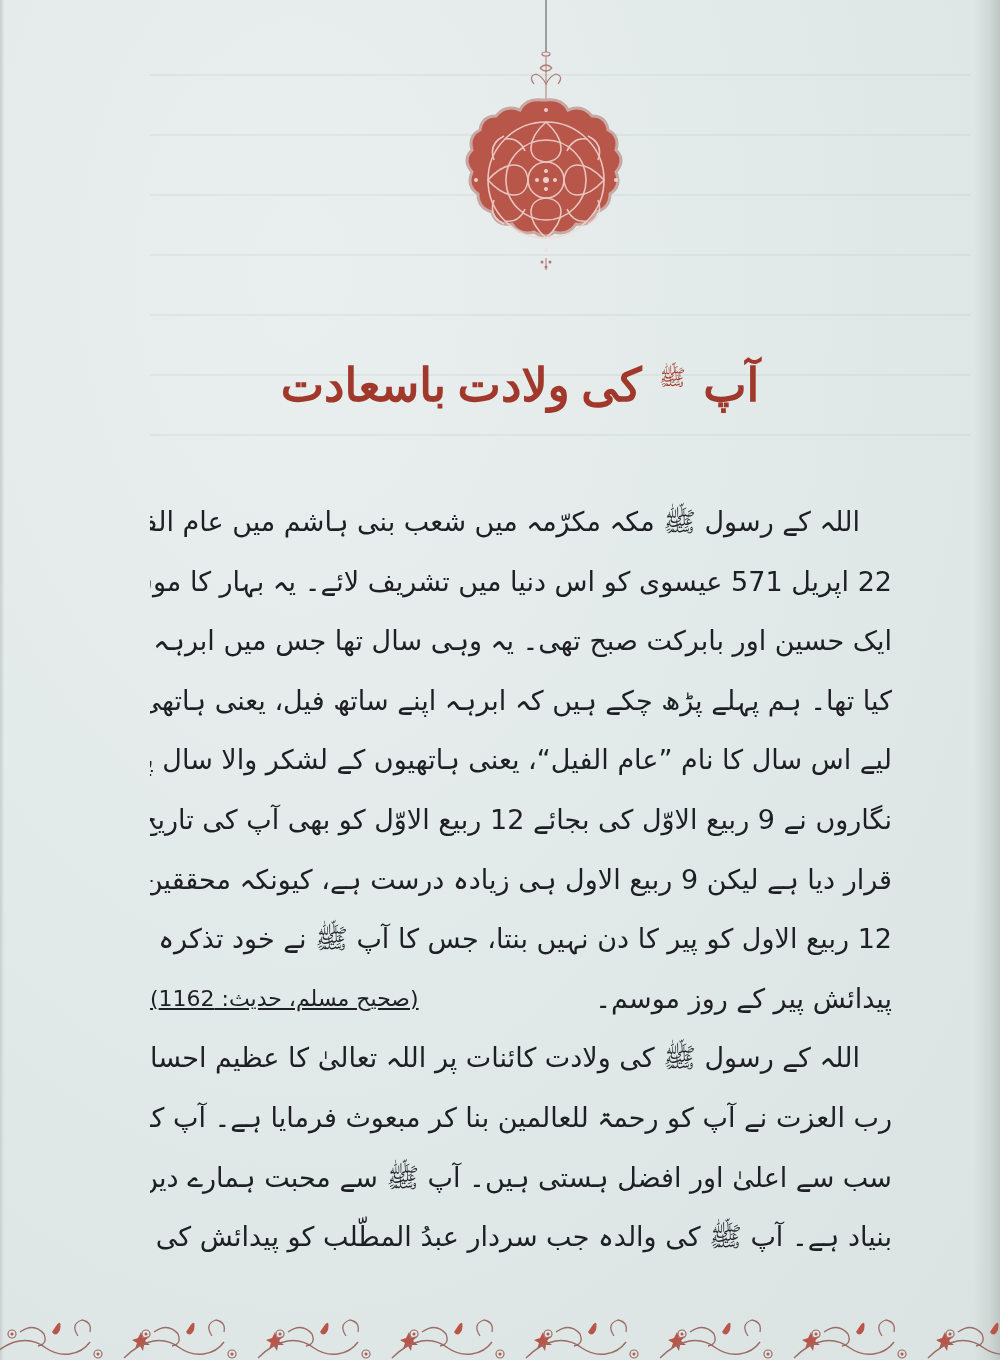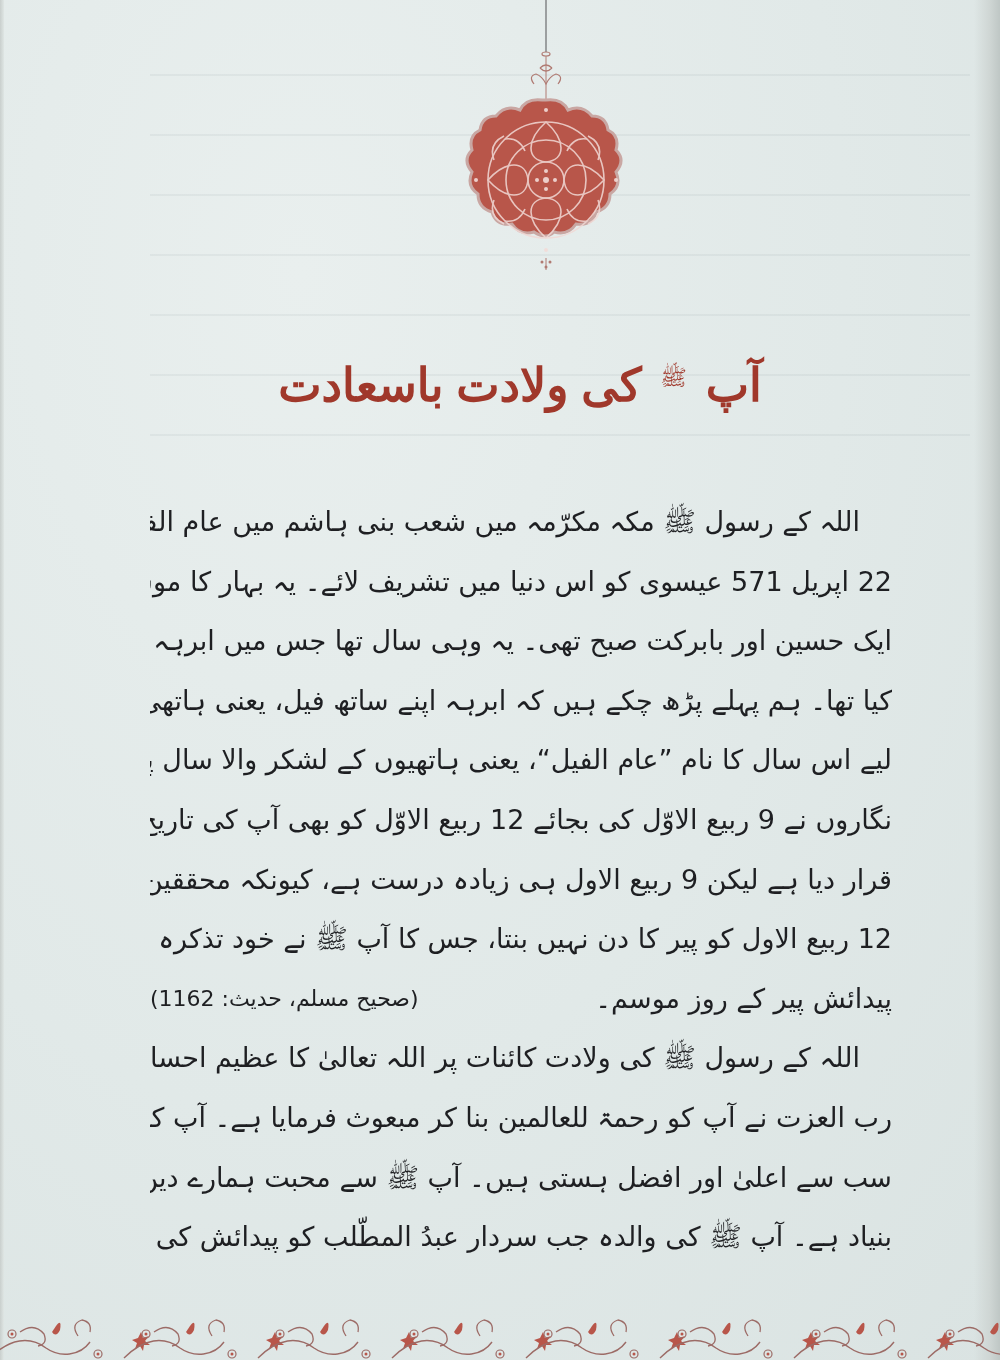--- a/index.html
+++ b/index.html
@@ -45,21 +45,21 @@
 
     
     .title {
       position: absolute;
       left: 240px; top: 338px;
       width: 560px;
       height: 80px;
       direction: rtl;
       text-align: center;
       color: #a0382b;
-      font-family: Liberation Sans, sans-serif;
+      font-family: Liberation Serif, serif;
       font-weight: bold;
       font-size: 46px;
       line-height: 80px;
       white-space: nowrap;
     }
     .title .honorific {
       font-size: 22px;
       vertical-align: super;
       font-weight: normal;
       margin: 0 6px;
@@ -84,20 +84,21 @@
       overflow: hidden;
     }
     .line.last-para-line {
       text-align-last: right;
       display: flex;
       justify-content: space-between;
     }
     .line .citation {
       direction: rtl;
       font-size: 22px;
+      text-decoration: underline;
     }
     .para-start {
       padding-right: 32px;
     }
 
     
     .border-bottom {
       position: absolute;
       left: 0; top: 1318px;
       width: 1000px; height: 42px;

